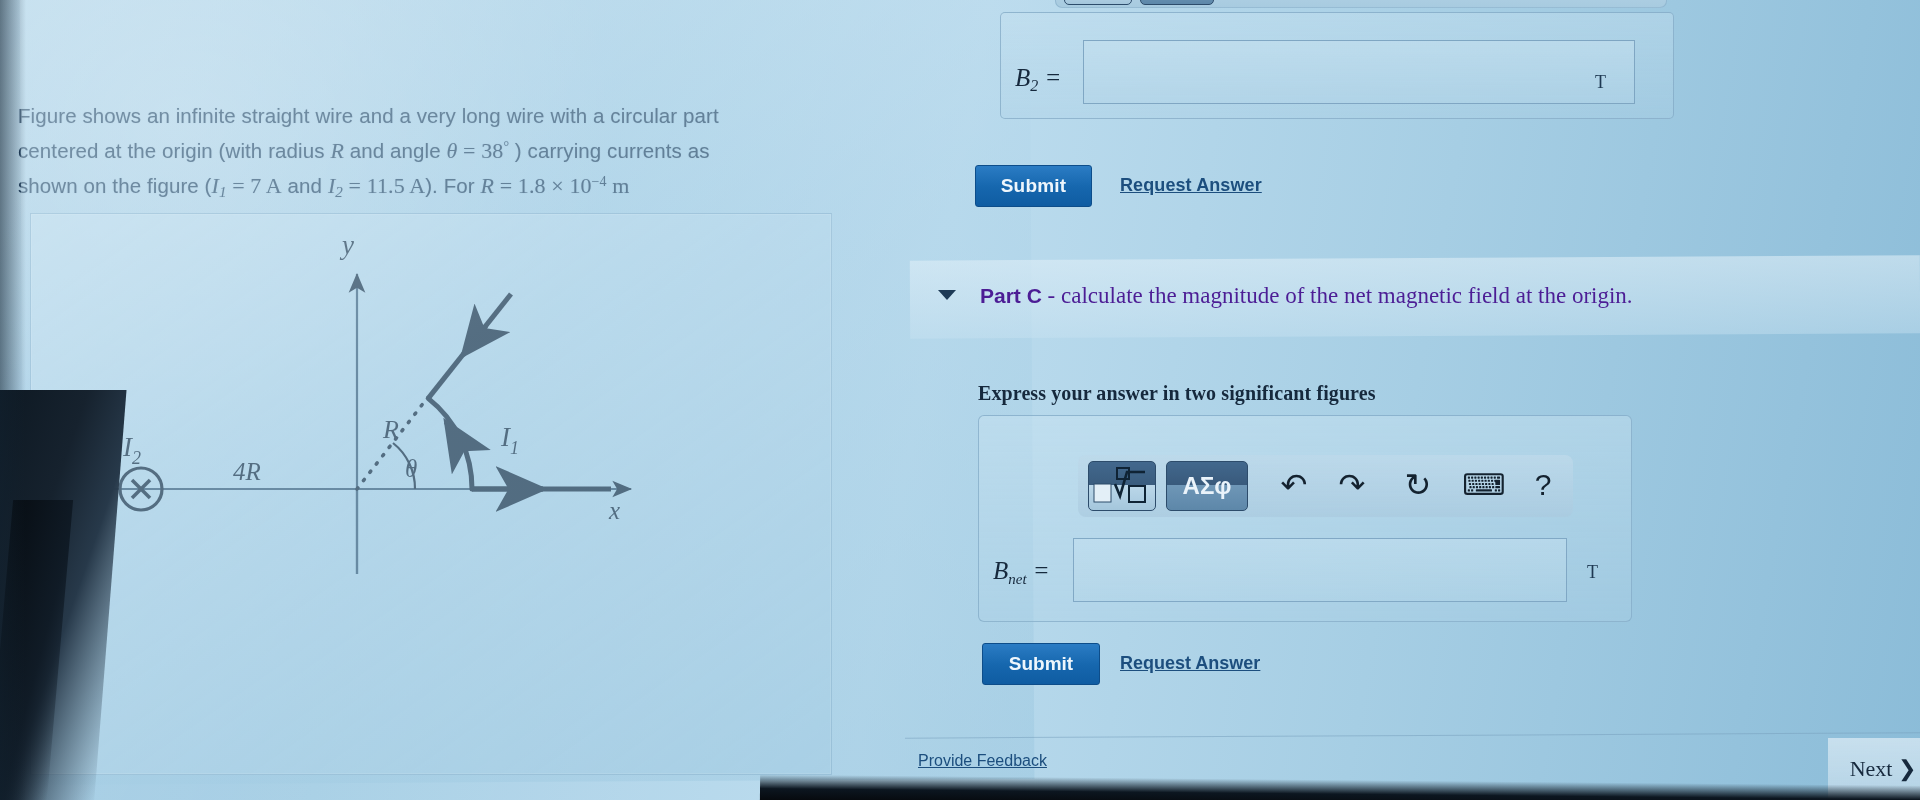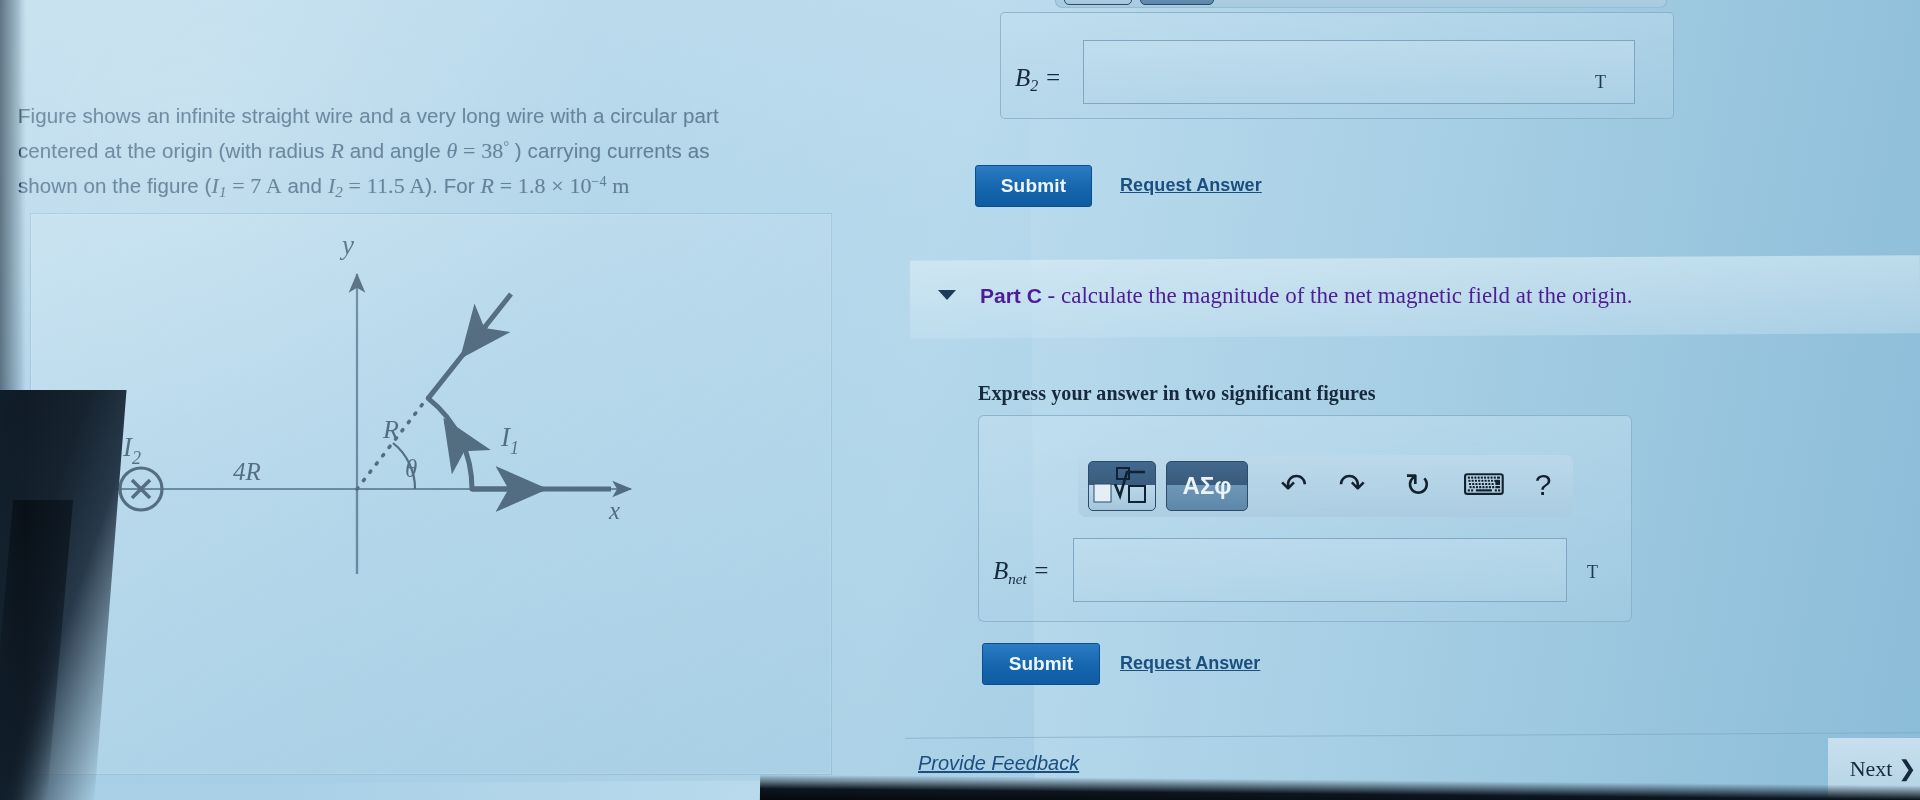--- a/index.html
+++ b/index.html
@@ -188,23 +188,22 @@
     position:absolute;left:1120px;top:653px;color:#1c4e7e;font-size:18px;font-weight:bold;
     text-decoration:underline;
   }
 
   
   #footer-rule{
     position:absolute;left:905px;top:735px;width:1015px;height:1px;
     background:rgba(120,160,190,.55);transform:rotate(-0.3deg);
   }
   #provide-feedback{
-    position:absolute;left:918px;top:752px;color:#1c4e7e;font-size:20px;
+    position:absolute;left:918px;top:752px;color:#1c4e7e;font-size:16px;
     text-decoration:underline;
-    font-style:italic;
   }
   #next-btn{
     position:absolute;left:1828px;top:738px;width:110px;height:62px;
     background:linear-gradient(180deg,rgba(214,232,243,.80),rgba(196,219,234,.70));
     color:#16293d;font-size:22px;font-family:"Liberation Serif",serif;
     text-align:center;line-height:62px;
   }
   .blur{filter:blur(.35px);}
 </style>
 </head>

